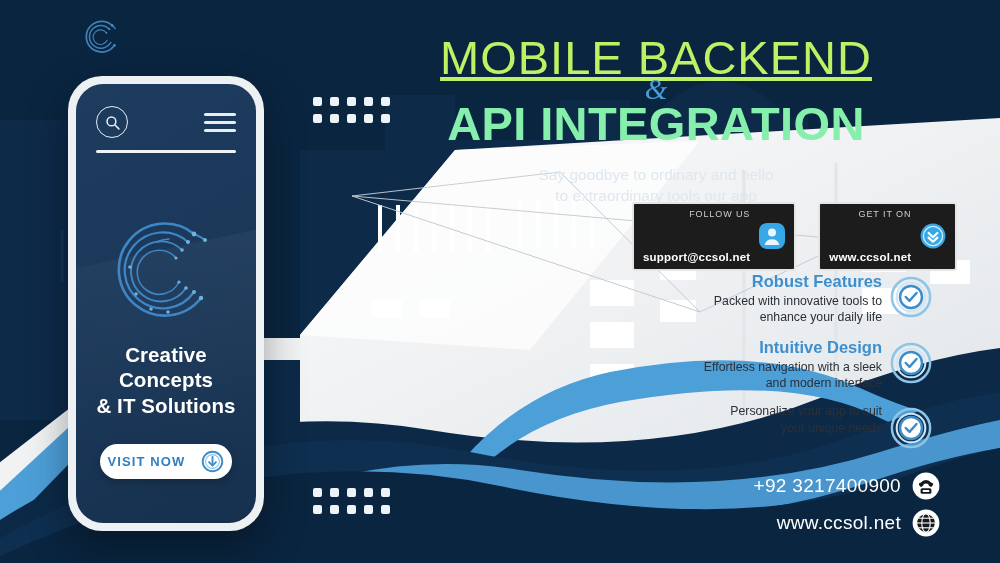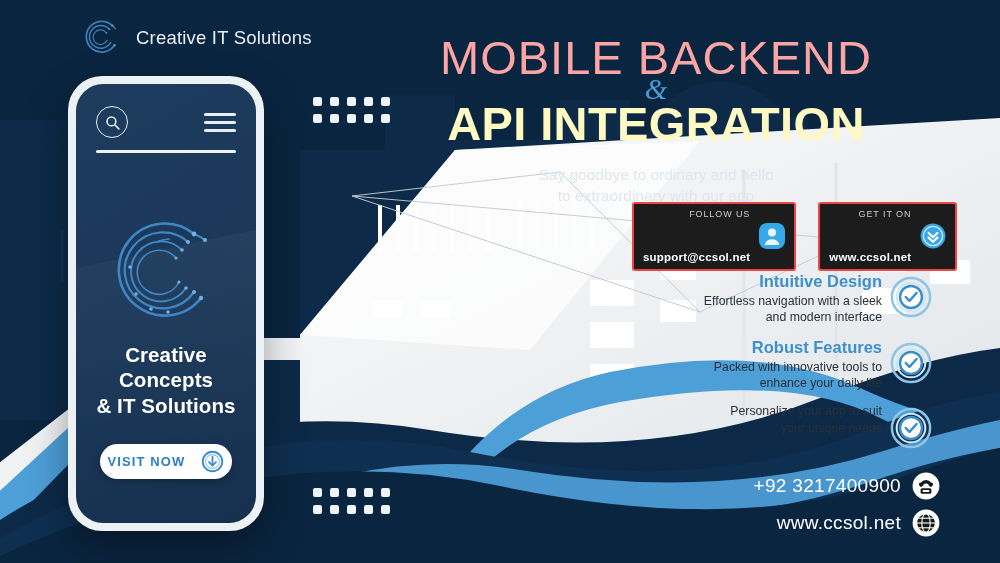--- a/index.html
+++ b/index.html
@@ -33,28 +33,28 @@
   #ph-logo{position:absolute;left:50%;top:128px;transform:translateX(-50%);width:120px;height:120px;}
   #ph-head{position:absolute;left:14px;right:14px;top:258px;text-align:center;color:#fff;
            font-size:20.5px;font-weight:bold;line-height:1.24;letter-spacing:.1px;}
   #ph-cta{position:absolute;left:24px;right:24px;bottom:44px;height:35px;background:#fff;
           border-radius:18px;display:flex;align-items:center;justify-content:center;gap:16px;
           box-shadow:0 3px 9px rgba(0,0,0,.2);}
   #ph-cta .lbl{color:#2e7fc4;font-size:13px;font-weight:bold;letter-spacing:1.1px;}
 
   
   #head{position:absolute;right:24px;top:34px;width:640px;text-align:center;z-index:40;}
-  #h1{color:#fca5a5;font-size:47px;line-height:1;letter-spacing:1px;font-weight:300;white-space:nowrap;}
+  #h1{color:#bef264;font-size:47px;line-height:1;letter-spacing:1px;font-weight:300;white-space:nowrap;text-decoration:underline;}
   #amp{color:#4a9ed8;font-size:29px;line-height:1;margin:-6px 0 -4px;font-family:"Liberation Serif",serif;font-style:italic;}
-  #h2{color:#fef9c3;font-size:47px;line-height:1.04;letter-spacing:.4px;font-weight:bold;white-space:nowrap;}
+  #h2{color:#86efac;font-size:47px;line-height:1.04;letter-spacing:.4px;font-weight:bold;white-space:nowrap;}
   #tag{color:#dfe7ef;font-size:15.5px;line-height:1.35;margin-top:16px;}
 
   
   #badges{position:absolute;left:632px;top:202px;display:flex;gap:22px;z-index:40;}
-  .badge{display:flex;align-items:center;gap:9px;background:#1c1c1c;border:2px solid #ef4444;
+  .badge{display:flex;align-items:center;gap:9px;background:#1c1c1c;border:2px solid #e5e5e5;
          border-radius:3px;padding:5px 9px;}
   .badge .txt{text-align:right;line-height:1.12;}
   .badge .t1{color:#c9ced4;font-size:9px;letter-spacing:.9px;}
   .badge .t2{color:#ffffff;font-size:11.5px;font-weight:bold;letter-spacing:.2px;margin-top:32px;}
 
   
   #feats{position:absolute;right:68px;top:272px;width:300px;z-index:40;}
   .feat{position:relative;margin-bottom:12px;padding-right:50px;text-align:right;}
   .feat .ttl{color:#3e8fcd;font-size:16.5px;font-weight:bold;line-height:1.15;}
   .feat .dsc{color:#2a3038;font-size:12.3px;line-height:1.33;margin-top:2px;}
@@ -193,21 +193,20 @@
         <path d="M36,23 A10,10 0 1 0 37,33" stroke-width="1.6"></path>
         <path d="M48,17 A23,23 0 0 0 44,13" stroke-width="2"></path>
       </g>
       <g fill="#4a90c4">
         <circle cx="44" cy="13" r="1.7"></circle>
           <circle cx="47" cy="40" r="1.7"></circle>
         <circle cx="40" cy="18" r="1.4"></circle>
           <circle cx="36" cy="23" r="1.2"></circle>
       </g>
     </svg>
-    <div class="name">Creative IT Solutions</div>
   </div>
 
   <div id="phone">
     <div id="screen">
       <div class="sheen"></div>
 
       <div id="ph-top">
         <div class="srch">
           <svg width="17" height="17" viewBox="0 0 24 24" fill="none" stroke="#e7edf3" stroke-width="2.2" stroke-linecap="round">
             <circle cx="10.5" cy="10.5" r="6.2"></circle>
@@ -292,21 +291,21 @@
       <span></span>
       <span></span>
   </div>
 
   <div id="head">
     <div id="h1">MOBILE BACKEND</div>
     <div id="amp">&amp;</div>
     <div id="h2">API INTEGRATION</div>
     <div id="tag">
       <div>Say goodbye to ordinary and hello</div>
-      <div>to extraordinary with our app</div>
+      <div>to extraordinary tools our app</div>
     </div>
   </div>
 
   <div id="badges">
     <div class="badge">
       <div class="txt">
         <div class="t1">FOLLOW US</div>
         <div class="t2">support@ccsol.net</div>
       </div>
       <svg width="26" height="26" viewBox="0 0 26 26">
@@ -328,38 +327,38 @@
           <polyline points="8.6,10 13,14.2 17.4,10"></polyline>
           <polyline points="8.6,14.6 13,18.8 17.4,14.6"></polyline>
         </g>
       </svg>
     </div>
   </div>
 
   <div id="feats">
 
     <div class="feat">
-      <div class="ttl">Intuitive Design</div>
+      <div class="ttl">Robust Features</div>
       <div class="dsc">
-        <div>Effortless navigation with a sleek</div>
-        <div>and modern interface</div>
+        <div>Packed with innovative tools to</div>
+        <div>enhance your daily life</div>
       </div>
       <svg class="chk" viewBox="0 0 44 44">
         <circle cx="22" cy="22" r="20" fill="none" stroke="#8ec4e6" stroke-width="2.6"></circle>
         <circle cx="22" cy="22" r="15" fill="none" stroke="#cfe6f6" stroke-width="2.2"></circle>
         <circle cx="22" cy="22" r="11.5" fill="#ffffff" stroke="#3d8dc9" stroke-width="2.6"></circle>
         <polyline points="16.5,22 20.4,26 27.8,17.8" fill="none" stroke="#3d8dc9" stroke-width="2.6" stroke-linecap="round" stroke-linejoin="round"></polyline>
       </svg>
     </div>
 
     <div class="feat">
-      <div class="ttl">Robust Features</div>
+      <div class="ttl">Intuitive Design</div>
       <div class="dsc">
-        <div>Packed with innovative tools to</div>
-        <div>enhance your daily life</div>
+        <div>Effortless navigation with a sleek</div>
+        <div>and modern interface</div>
       </div>
       <svg class="chk" viewBox="0 0 44 44">
         <circle cx="22" cy="22" r="20" fill="none" stroke="#8ec4e6" stroke-width="2.6"></circle>
         <circle cx="22" cy="22" r="15" fill="none" stroke="#cfe6f6" stroke-width="2.2"></circle>
         <circle cx="22" cy="22" r="11.5" fill="#ffffff" stroke="#3d8dc9" stroke-width="2.6"></circle>
         <polyline points="16.5,22 20.4,26 27.8,17.8" fill="none" stroke="#3d8dc9" stroke-width="2.6" stroke-linecap="round" stroke-linejoin="round"></polyline>
       </svg>
     </div>
 
     <div class="feat">

